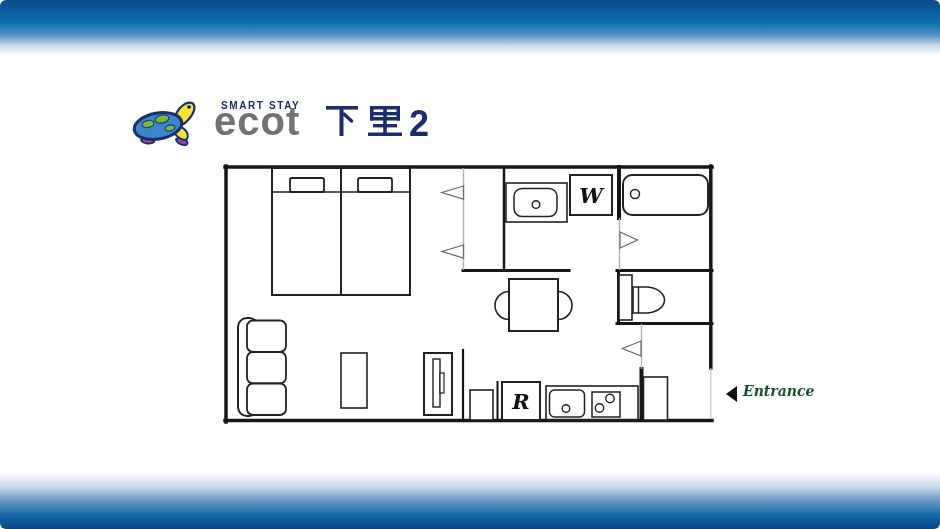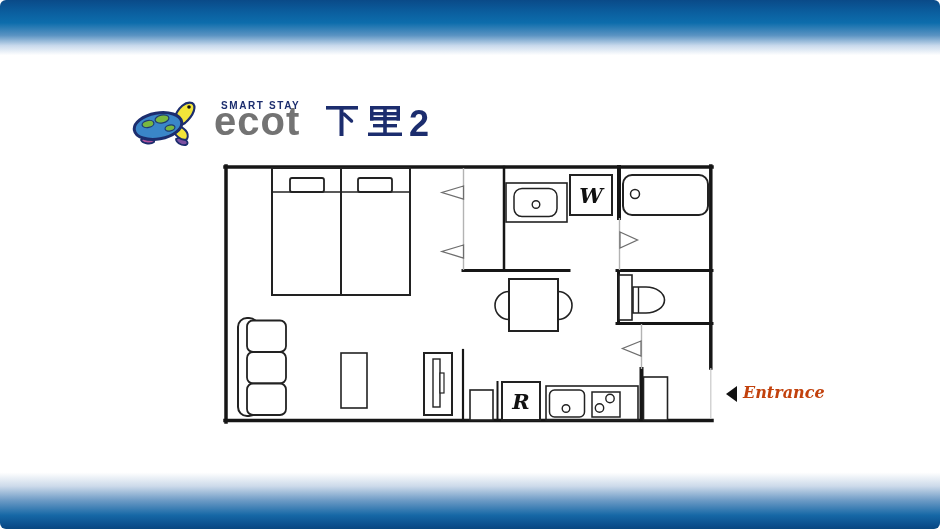--- a/index.html
+++ b/index.html
@@ -17,21 +17,21 @@
   .brand{position:absolute;left:214px;top:101px;font-size:40px;font-weight:bold;
     letter-spacing:1px;color:#737373;line-height:1;}
   .kanji{position:absolute;left:326px;top:104px;}
   
   .plan{position:absolute;left:222px;top:163px;}
   
   .ent-arrow{position:absolute;left:726px;top:386px;width:0;height:0;
     border-top:8.5px solid transparent;border-bottom:8.5px solid transparent;
     border-right:11px solid #111111;}
   .ent-label{position:absolute;left:743px;top:383px;font-family:"DejaVu Serif",serif;
-    font-style:italic;font-weight:bold;font-size:16px;color:#c2410c;}
+    font-style:italic;font-weight:bold;font-size:14px;color:#14532d;}
   .plan-letter{font-family:"DejaVu Serif",serif;font-style:italic;font-weight:bold;
     font-size:21px;fill:#111111;text-anchor:middle;}
 </style>
 </head>
 <body>
 
 <div class="stage">
 
   <div class="band-top"></div>
 

